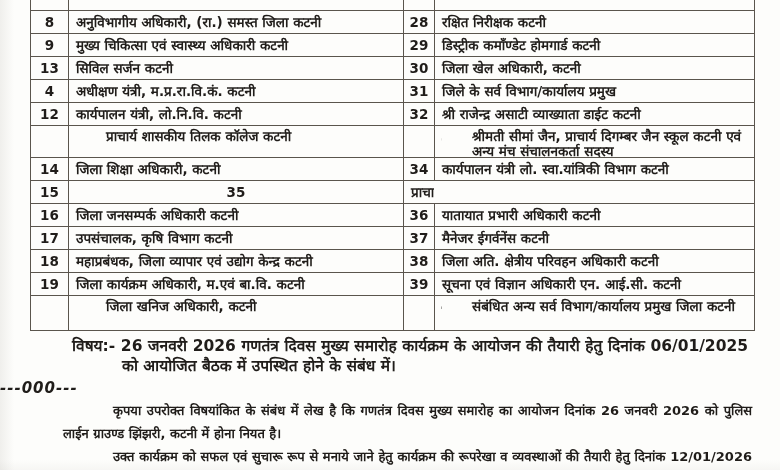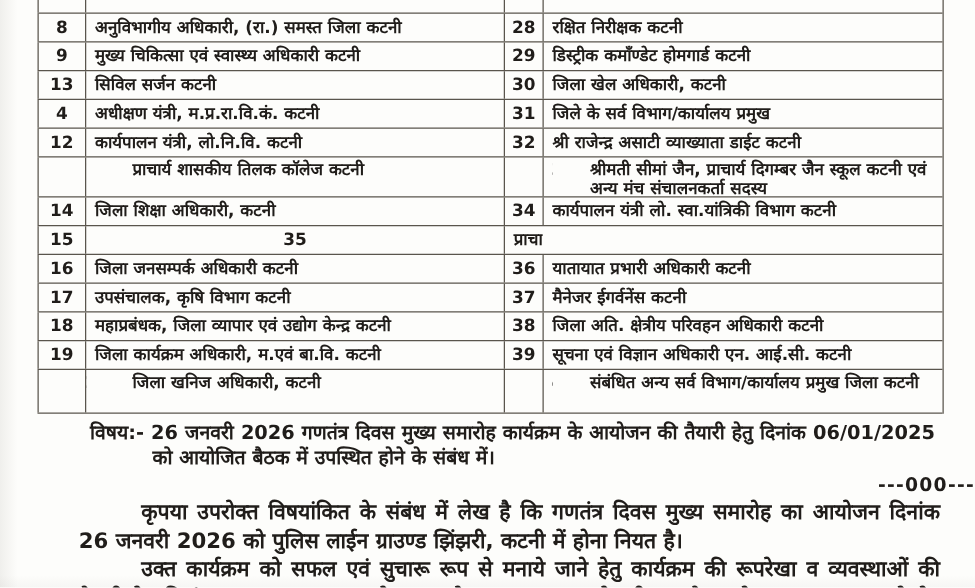--- a/index.html
+++ b/index.html
@@ -50,29 +50,30 @@
     margin:5px 32px 0 72px;
     padding-left:50px;
     text-indent:-50px;
     font-size:15.5px;
     font-weight:700;
     line-height:20px;
     text-align:justify;
   }
   .subject-label{font-weight:600;}
   .separator{
-    text-align:right;
+    text-align:left;
     font-size:15px;
     font-weight:700;
     margin-top:3px;
     letter-spacing:1px;
+    font-style:italic;
   }
   .para{
     margin:2px 28px 0 63px;
-    font-size:17px;
+    font-size:13px;
     font-weight:600;
     line-height:23px;
     text-indent:50px;
     text-align:justify;
   }
   .para.second{margin-top:0;}
 </style>
 </head>
 <body>
 

